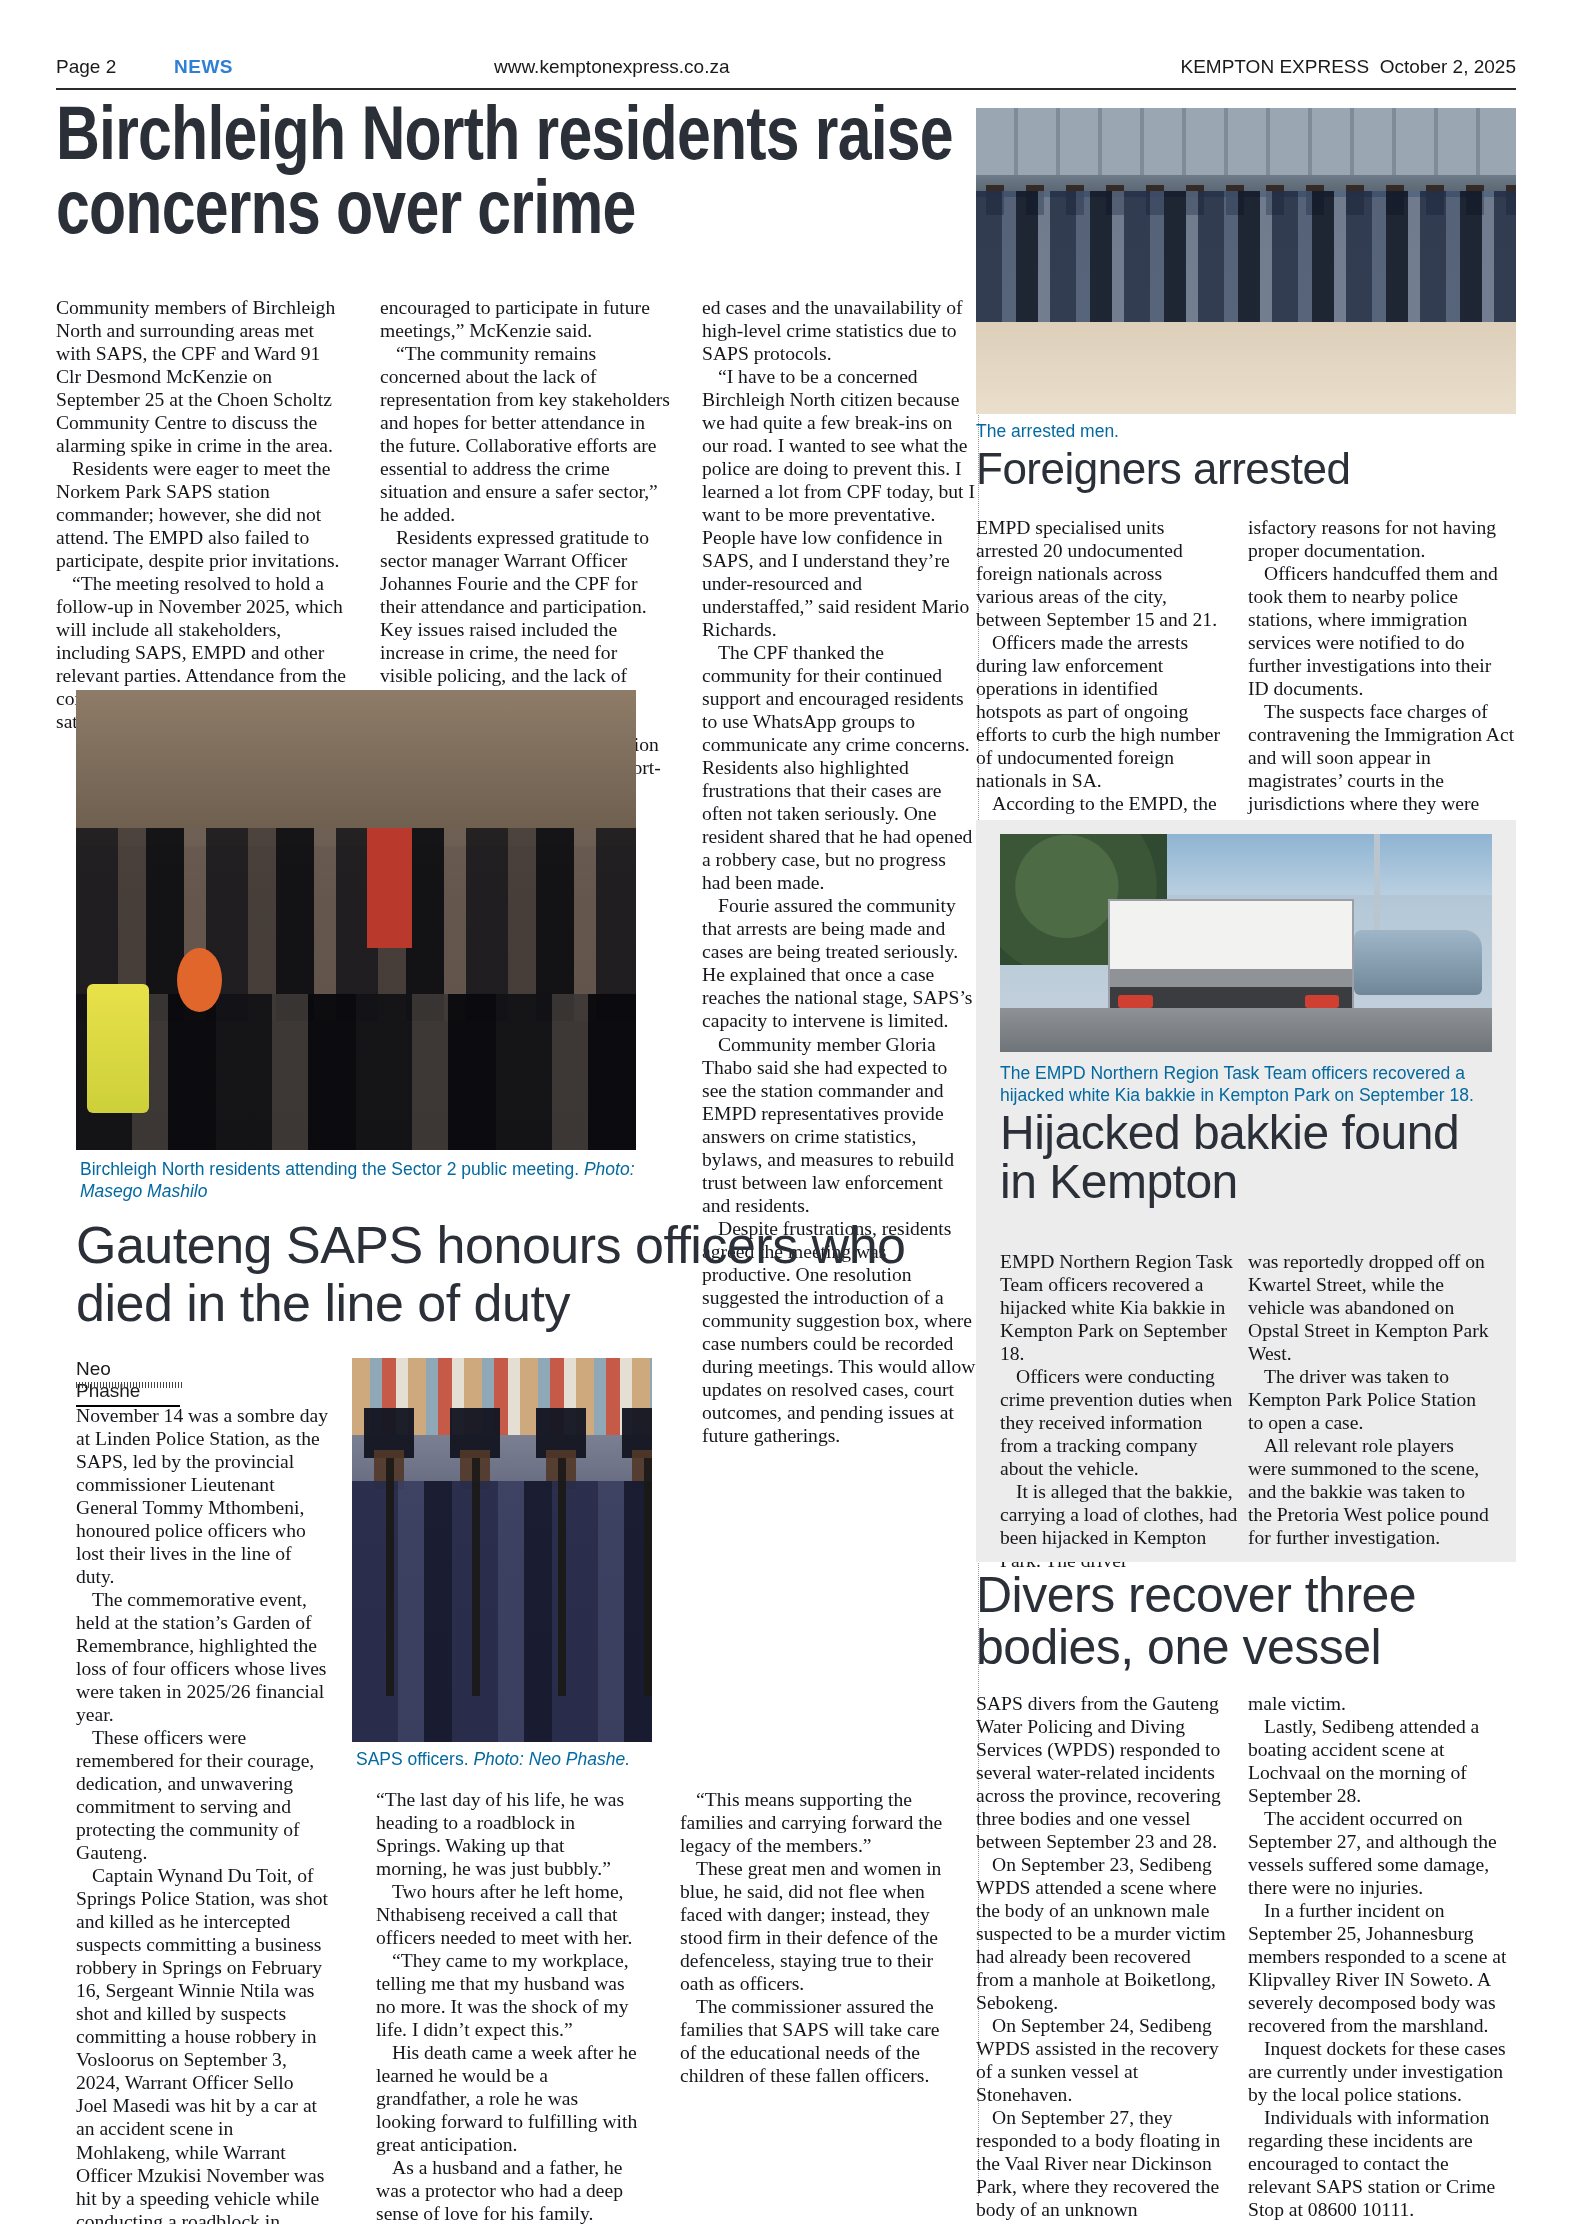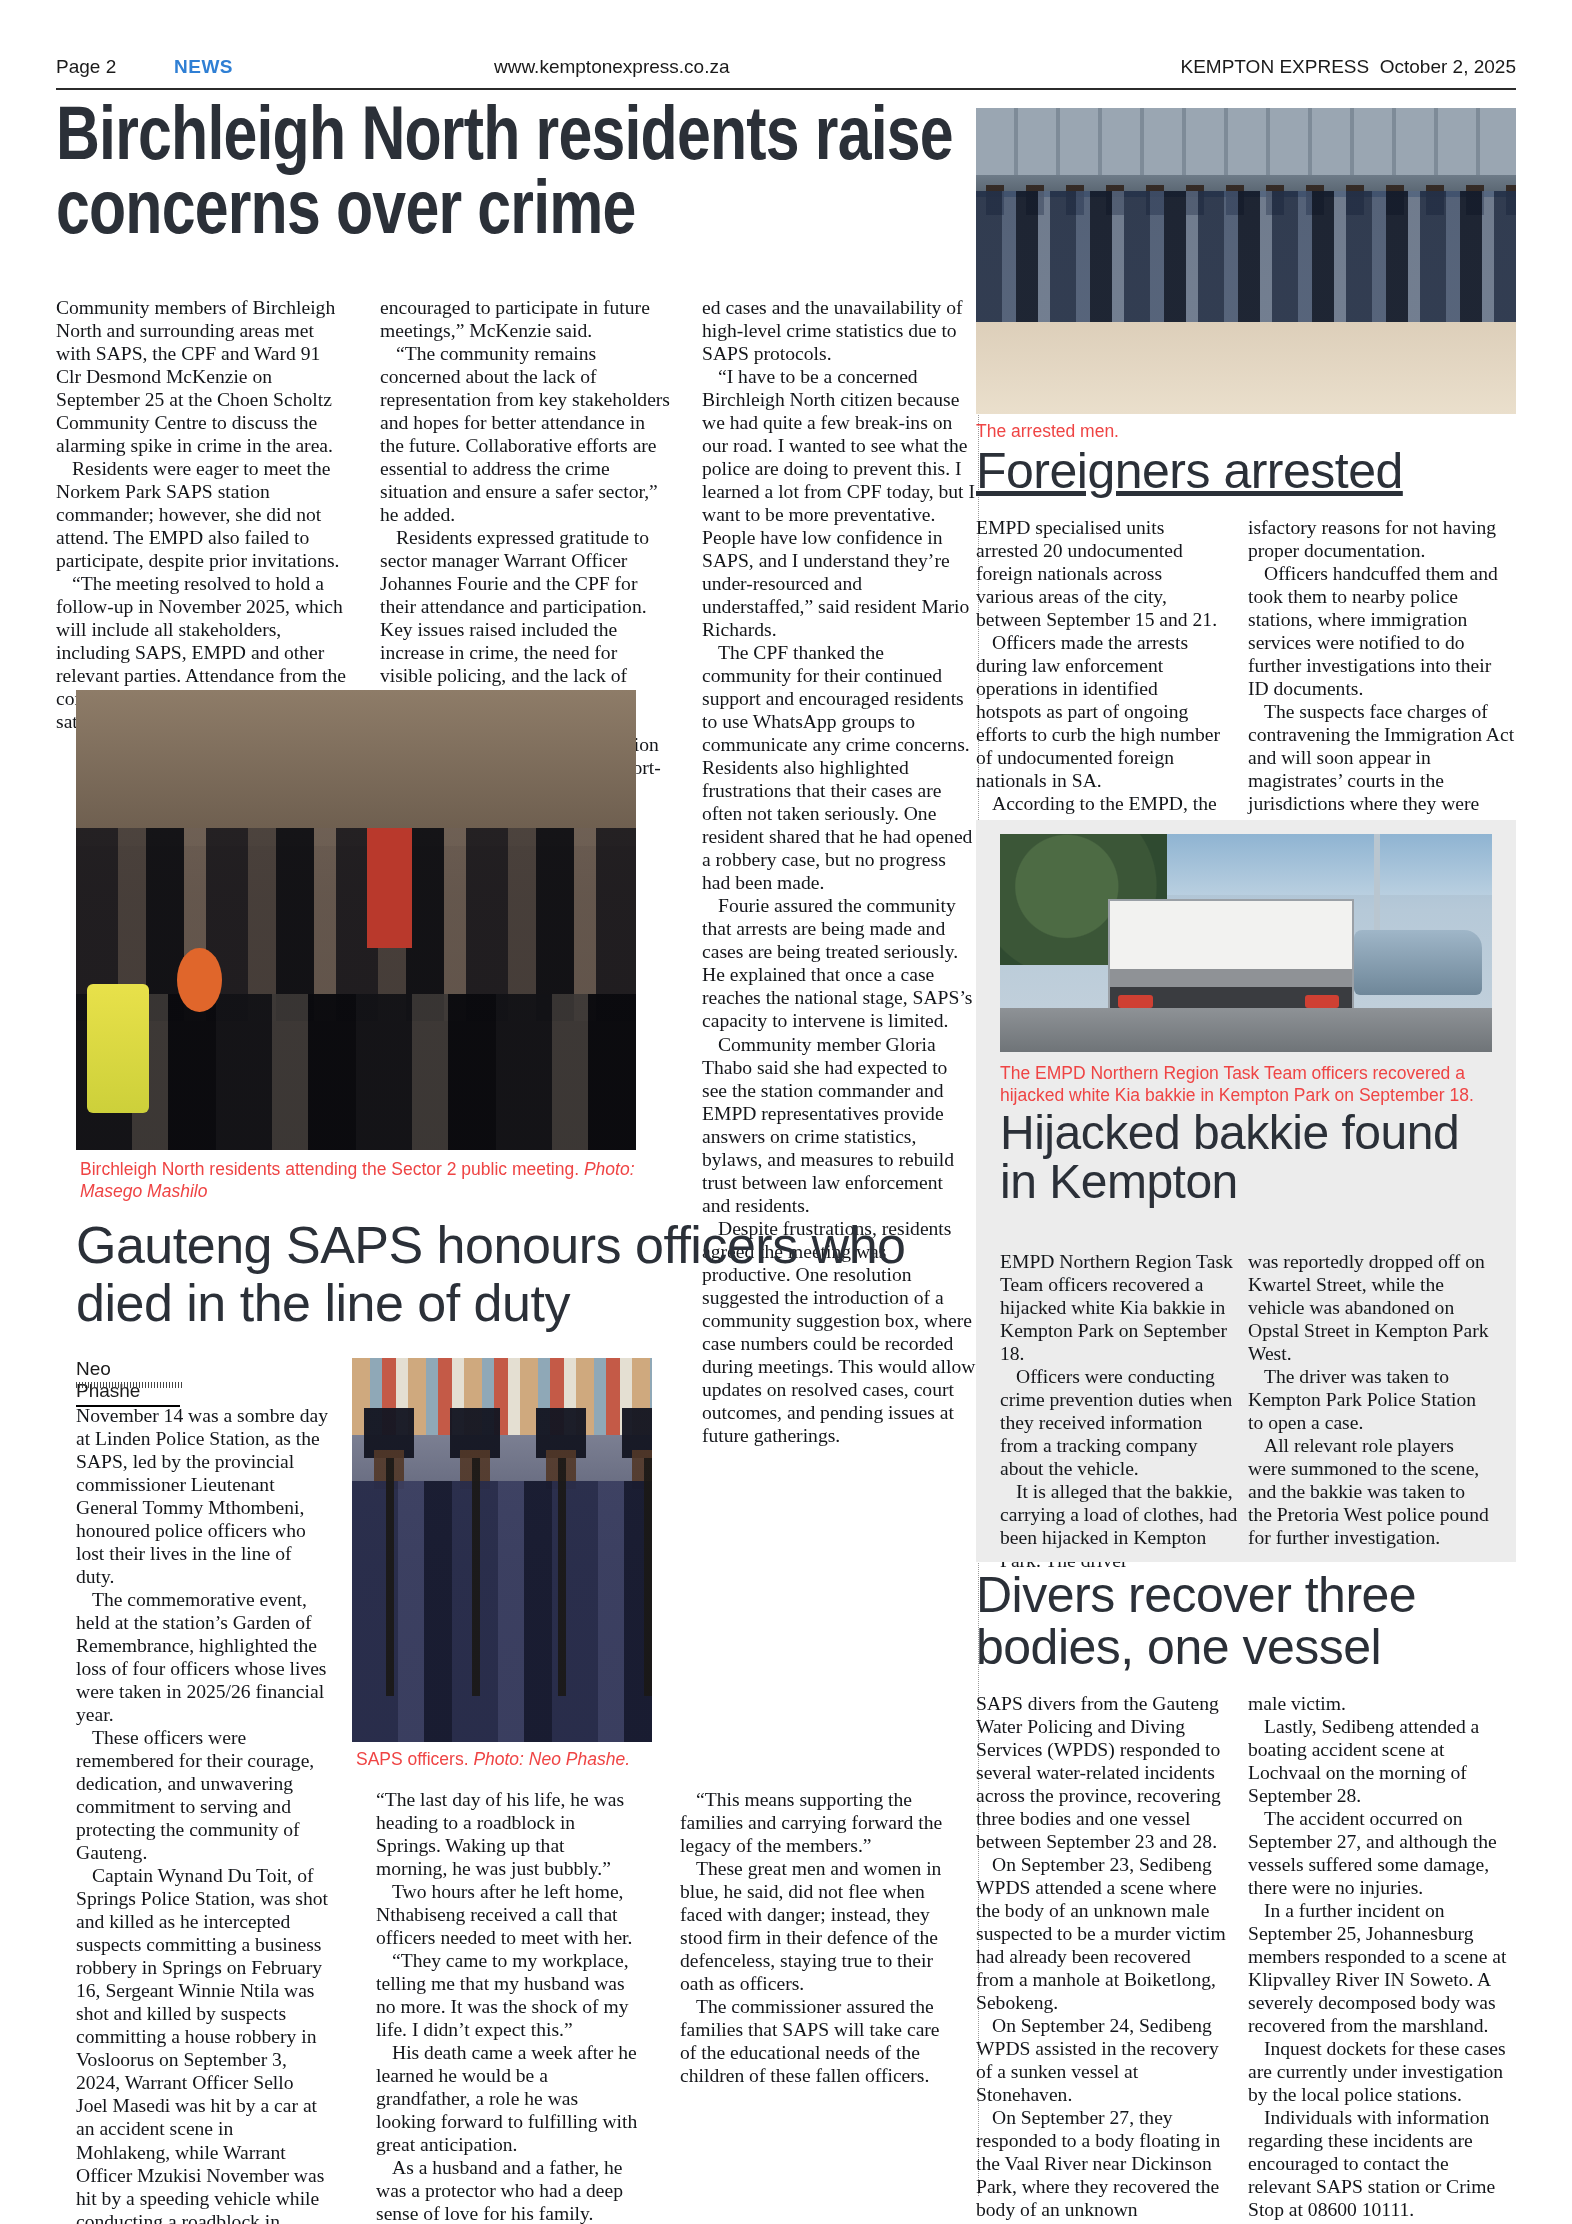--- a/index.html
+++ b/index.html
@@ -55,21 +55,21 @@
     color:#14161a;
   }
   .col p { margin:0; text-indent:16px; }
   .col p.first { text-indent:0; }
 
   
   .photo { position:absolute; overflow:hidden; background:#cfcfcf; }
   .cap {
     position:absolute;
     font-family:"Liberation Sans", sans-serif;
-    font-size:17.5px; line-height:1.27; color:#ef4444;
+    font-size:17.5px; line-height:1.27; color:#0369a1;
   }
   .cap i { font-style:italic; }
 
   
   .hl-sans {
     position:absolute;
     font-family:"Liberation Sans", sans-serif;
     font-weight:400;
     color:#2b3038;
     line-height:1.03;
@@ -271,21 +271,21 @@
 
   <div class="photo ph-arrested" style="left:976px; top:108px; width:540px; height:306px;">
     <div class="garage"></div>
       <div class="band"></div>
     <div class="heads"></div>
       <div class="crowd"></div>
       <div class="ground"></div>
   </div>
   <div class="cap" style="left:976px; top:420px; width:540px;">The arrested men.</div>
 
-  <div class="hl-sans" style="left:976px; top:446px; width:560px; font-size:50px;text-decoration:underline;">Foreigners arrested</div>
+  <div class="hl-sans" style="left:976px; top:446px; width:560px; font-size:44px;">Foreigners arrested</div>
 
   <div class="col" style="left:976px; top:516px; width:244px;">
     <p class="first">EMPD specialised units arrested 20 undocumented foreign nationals across various areas of the city, between September 15 and 21.</p>
     <p>Officers made the arrests during law enforcement operations in identified hotspots as part of ongoing efforts to curb the high number of undocumented foreign nationals in SA.</p>
     <p>According to the EMPD, the individuals were unable to provide valid passports or sat-</p>
   </div>
   <div class="col" style="left:1248px; top:516px; width:268px;">
     <p class="first">isfactory reasons for not having proper documentation.</p>
     <p>Officers handcuffed them and took them to nearby police stations, where immigration services were notified to do further investigations into their ID documents.</p>
     <p>The suspects face charges of contravening the Immigration Act and will soon appear in magistrates’ courts in the jurisdictions where they were apprehended.</p>

